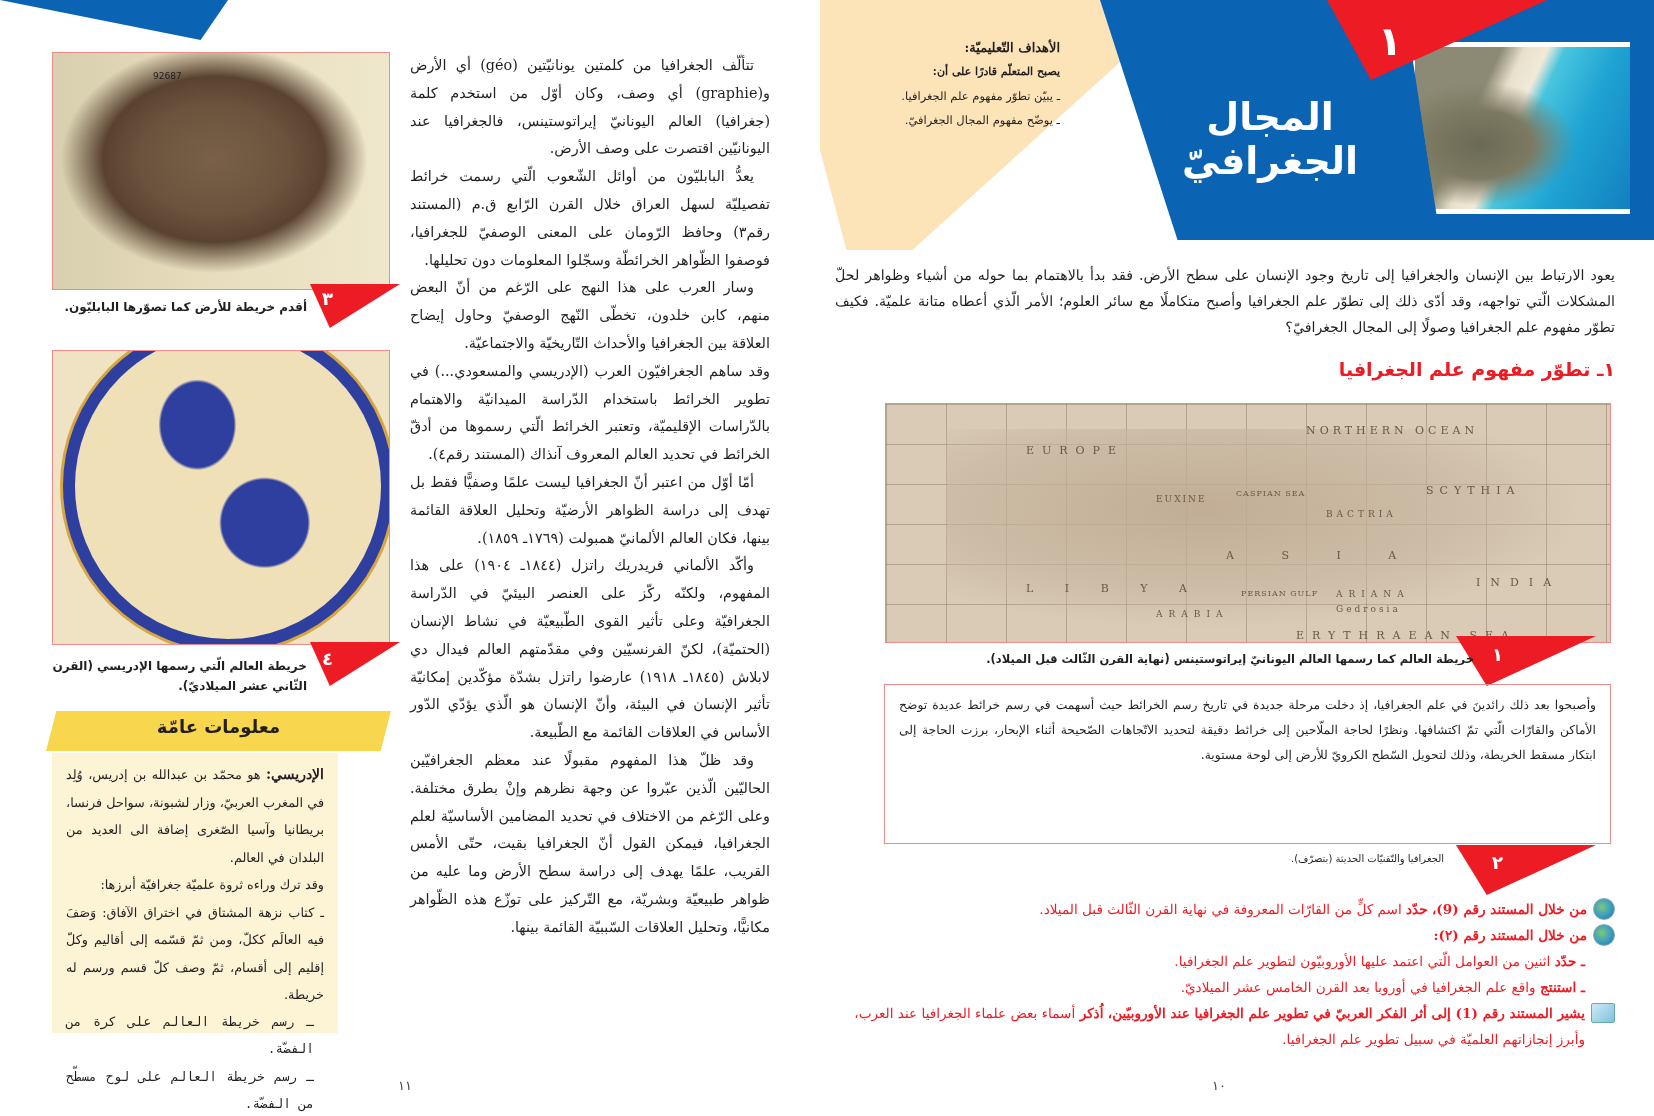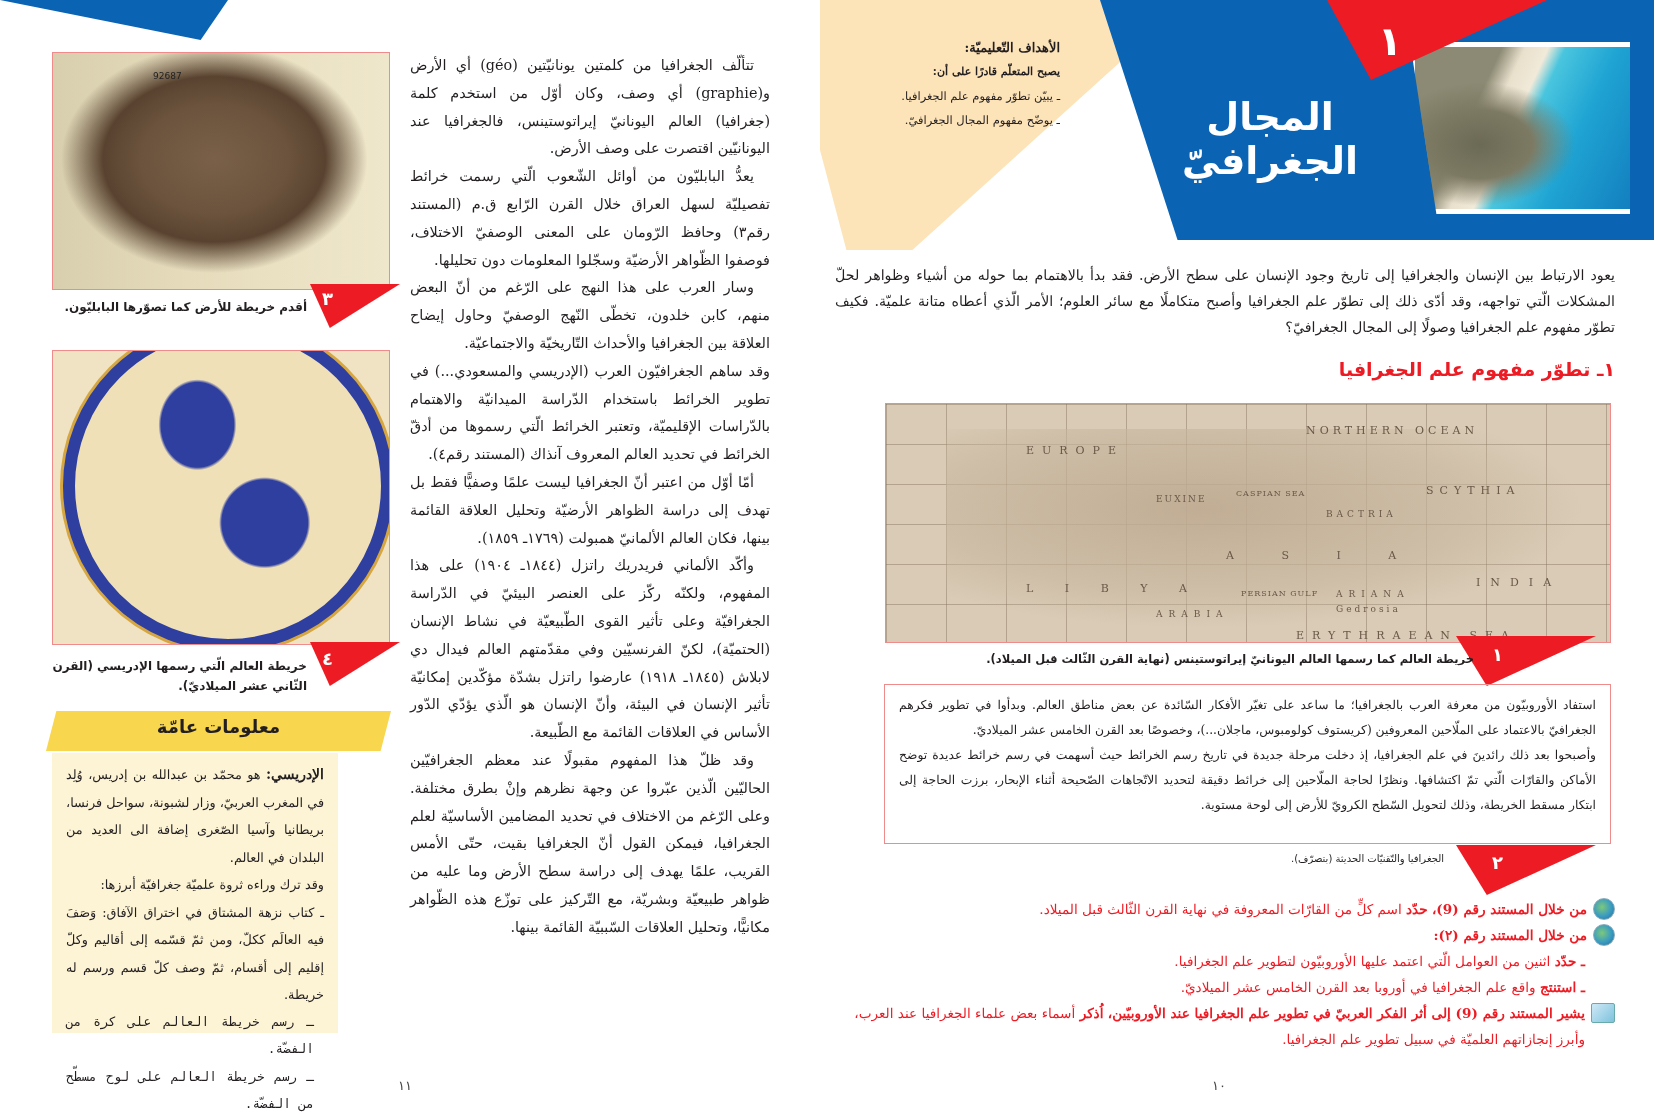--- a/index.html
+++ b/index.html
@@ -205,21 +205,20 @@
   <span class="map1-label" style="left:450px;top:185px;letter-spacing:6px;font-size:9px;">ARIANA</span>
   <span class="map1-label" style="left:450px;top:200px;letter-spacing:3px;font-size:9px;">Gedrosia</span>
   <span class="map1-label" style="left:410px;top:225px;letter-spacing:8px;font-size:11px;">ERYTHRAEAN SEA</span>
 </div>
 
 <div class="red-tab" style="left:1456px;top:636px;width:140px;height:50px;"></div>
 <div class="tab-num" style="left:1492px;top:644px;">١</div>
 <div class="caption" style="left:884px;top:652px;width:590px;">خريطة العالم كما رسمها العالم اليونانيّ إيراتوستينس (نهاية القرن الثّالث قبل الميلاد).</div>
 
 <div class="doc2">
-  <p>استفاد الأوروبيّون من معرفة العرب بالجغرافيا؛ ما ساعد على تغيّر الأفكار السّائدة عن بعض مناطق العالم. وبدأوا في تطوير فكرهم الجغرافيّ بالاعتماد على الملّاحين المعروفين (كريستوف كولومبوس، ماجلان...)، وخصوصًا بعد القرن الخامس عشر الميلاديّ.</p>
   <p>وأصبحوا بعد ذلك رائدينَ في علم الجغرافيا، إذ دخلت مرحلة جديدة في تاريخ رسم الخرائط حيث أسهمت في رسم خرائط عديدة توضح الأماكن والقارّات الّتي تمّ اكتشافها. ونظرًا لحاجة الملّاحين إلى خرائط دقيقة لتحديد الاتّجاهات الصّحيحة أثناء الإبحار، برزت الحاجة إلى ابتكار مسقط الخريطة، وذلك لتحويل السّطح الكرويّ للأرض إلى لوحة مستوية.</p>
 </div>
 <div class="red-tab" style="left:1456px;top:845px;width:140px;height:50px;"></div>
 <div class="tab-num" style="left:1492px;top:852px;">٢</div>
 <div class="caption" style="left:884px;top:853px;width:560px;font-size:10px;font-weight:normal;">الجغرافيا والتّقنيّات الحديثة (بتصرّف).</div>
 
 <div class="activities">
   <div class="row">
     <span class="act-icon"></span>
     <span>
@@ -236,21 +235,21 @@
     <span class="b">ـ حدّد</span>
     <span>اثنين من العوامل الّتي اعتمد عليها الأوروبيّون لتطوير علم الجغرافيا.</span>
   </div>
   <div class="indent">
     <span class="b">ـ استنتج</span>
     <span>واقع علم الجغرافيا في أوروبا بعد القرن الخامس عشر الميلاديّ.</span>
   </div>
   <div class="row" style="align-items:flex-start;">
     <span class="book-icon" style="margin-top:3px;"></span>
     <span>
-      <span class="b">يشير المستند رقم (9) إلى أثر الفكر العربيّ في تطوير علم الجغرافيا عند الأوروبيّين،</span>
+      <span class="b">يشير المستند رقم (1) إلى أثر الفكر العربيّ في تطوير علم الجغرافيا عند الأوروبيّين،</span>
       <span class="b">اُذكر</span>
       <span>أسماء بعض علماء الجغرافيا عند العرب، وأبرز إنجازاتهم العلميّة في سبيل تطوير علم الجغرافيا.</span>
     </span>
   </div>
 </div>
 
 <div class="page-num" style="left:1212px;top:1078px;">١٠</div>
 
 <div class="blue-top-left"></div>
 
@@ -276,21 +275,21 @@
     <span>هو محمّد بن عبدالله بن إدريس، وُلِد في المغرب العربيّ، وزار لشبونة، سواحل فرنسا، بريطانيا وآسيا الصّغرى إضافة الى العديد من البلدان في العالم.</span>
   </p>
   <p>وقد ترك وراءه ثروة علميّة جغرافيّة أبرزها:</p>
   <p>ـ كتاب نزهة المشتاق في اختراق الآفاق: وَصَفَ فيه العالَم ككلّ، ومن ثمّ قسّمه إلى أقاليم وكلّ إقليم إلى أقسام، ثمّ وصف كلّ قسم ورسم له خريطة.</p>
   <p class="indent2">ـ رسم خريطة العالم على كرة من الفضّة.</p>
   <p class="indent2">ـ رسم خريطة العالم على لوح مسطّح من الفضّة.</p>
 </div>
 
 <div class="body-left">
   <p>تتألّف الجغرافيا من كلمتين يونانيّتين (géo) أي الأرض و(graphie) أي وصف، وكان أوّل من استخدم كلمة (جغرافيا) العالم اليونانيّ إيراتوستينس، فالجغرافيا عند اليونانيّين اقتصرت على وصف الأرض.</p>
-  <p>يعدُّ البابليّون من أوائل الشّعوب الّتي رسمت خرائط تفصيليّة لسهل العراق خلال القرن الرّابع ق.م (المستند رقم٣) وحافظ الرّومان على المعنى الوصفيّ الاختلاف، فوصفوا الظّواهر الأرضيّة وسجّلوا المعلومات دون تحليلها.</p>
+  <p>يعدُّ البابليّون من أوائل الشّعوب الّتي رسمت خرائط تفصيليّة لسهل العراق خلال القرن الرّابع ق.م (المستند رقم٣) وحافظ الرّومان على المعنى الوصفيّ للجغرافيا، فوصفوا الظّواهر الخرائطّة وسجّلوا المعلومات دون تحليلها.</p>
   <p>وسار العرب على هذا النهج على الرّغم من أنّ البعض منهم، كابن خلدون، تخطّى النّهج الوصفيّ وحاول إيضاح العلاقة بين الجغرافيا والأحداث التّاريخيّة والاجتماعيّة.</p>
   <p class="noindent">وقد ساهم الجغرافيّون العرب (الإدريسي والمسعودي...) في تطوير الخرائط باستخدام الدّراسة الميدانيّة والاهتمام بالدّراسات الإقليميّة، وتعتبر الخرائط الّتي رسموها من أدقّ الخرائط في تحديد العالم المعروف آنذاك (المستند رقم٤).</p>
   <p>أمّا أوّل من اعتبر أنّ الجغرافيا ليست علمًا وصفيًّا فقط بل تهدف إلى دراسة الظواهر الأرضيّة وتحليل العلاقة القائمة بينها، فكان العالم الألمانيّ همبولت (١٧٦٩ـ ١٨٥٩).</p>
   <p>وأكّد الألماني فريدريك راتزل (١٨٤٤ـ ١٩٠٤) على هذا المفهوم، ولكنّه ركّز على العنصر البيئيّ في الدّراسة الجغرافيّة وعلى تأثير القوى الطّبيعيّة في نشاط الإنسان (الحتميّة)، لكنّ الفرنسيّين وفي مقدّمتهم العالم فيدال دي لابلاش (١٨٤٥ـ ١٩١٨) عارضوا راتزل بشدّة مؤكّدين إمكانيّة تأثير الإنسان في البيئة، وأنّ الإنسان هو الّذي يؤدّي الدّور الأساس في العلاقات القائمة مع الطّبيعة.</p>
   <p>وقد ظلّ هذا المفهوم مقبولًا عند معظم الجغرافيّين الحاليّين الّذين عبّروا عن وجهة نظرهم وإنْ بطرق مختلفة. وعلى الرّغم من الاختلاف في تحديد المضامين الأساسيّة لعلم الجغرافيا، فيمكن القول أنّ الجغرافيا بقيت، حتّى الأمس القريب، علمًا يهدف إلى دراسة سطح الأرض وما عليه من ظواهر طبيعيّة وبشريّة، مع التّركيز على توزّع هذه الظّواهر مكانيًّا، وتحليل العلاقات السّببيّة القائمة بينها.</p>
 </div>
 
 <div class="page-num" style="left:398px;top:1078px;">١١</div>
 
 </body></html>

